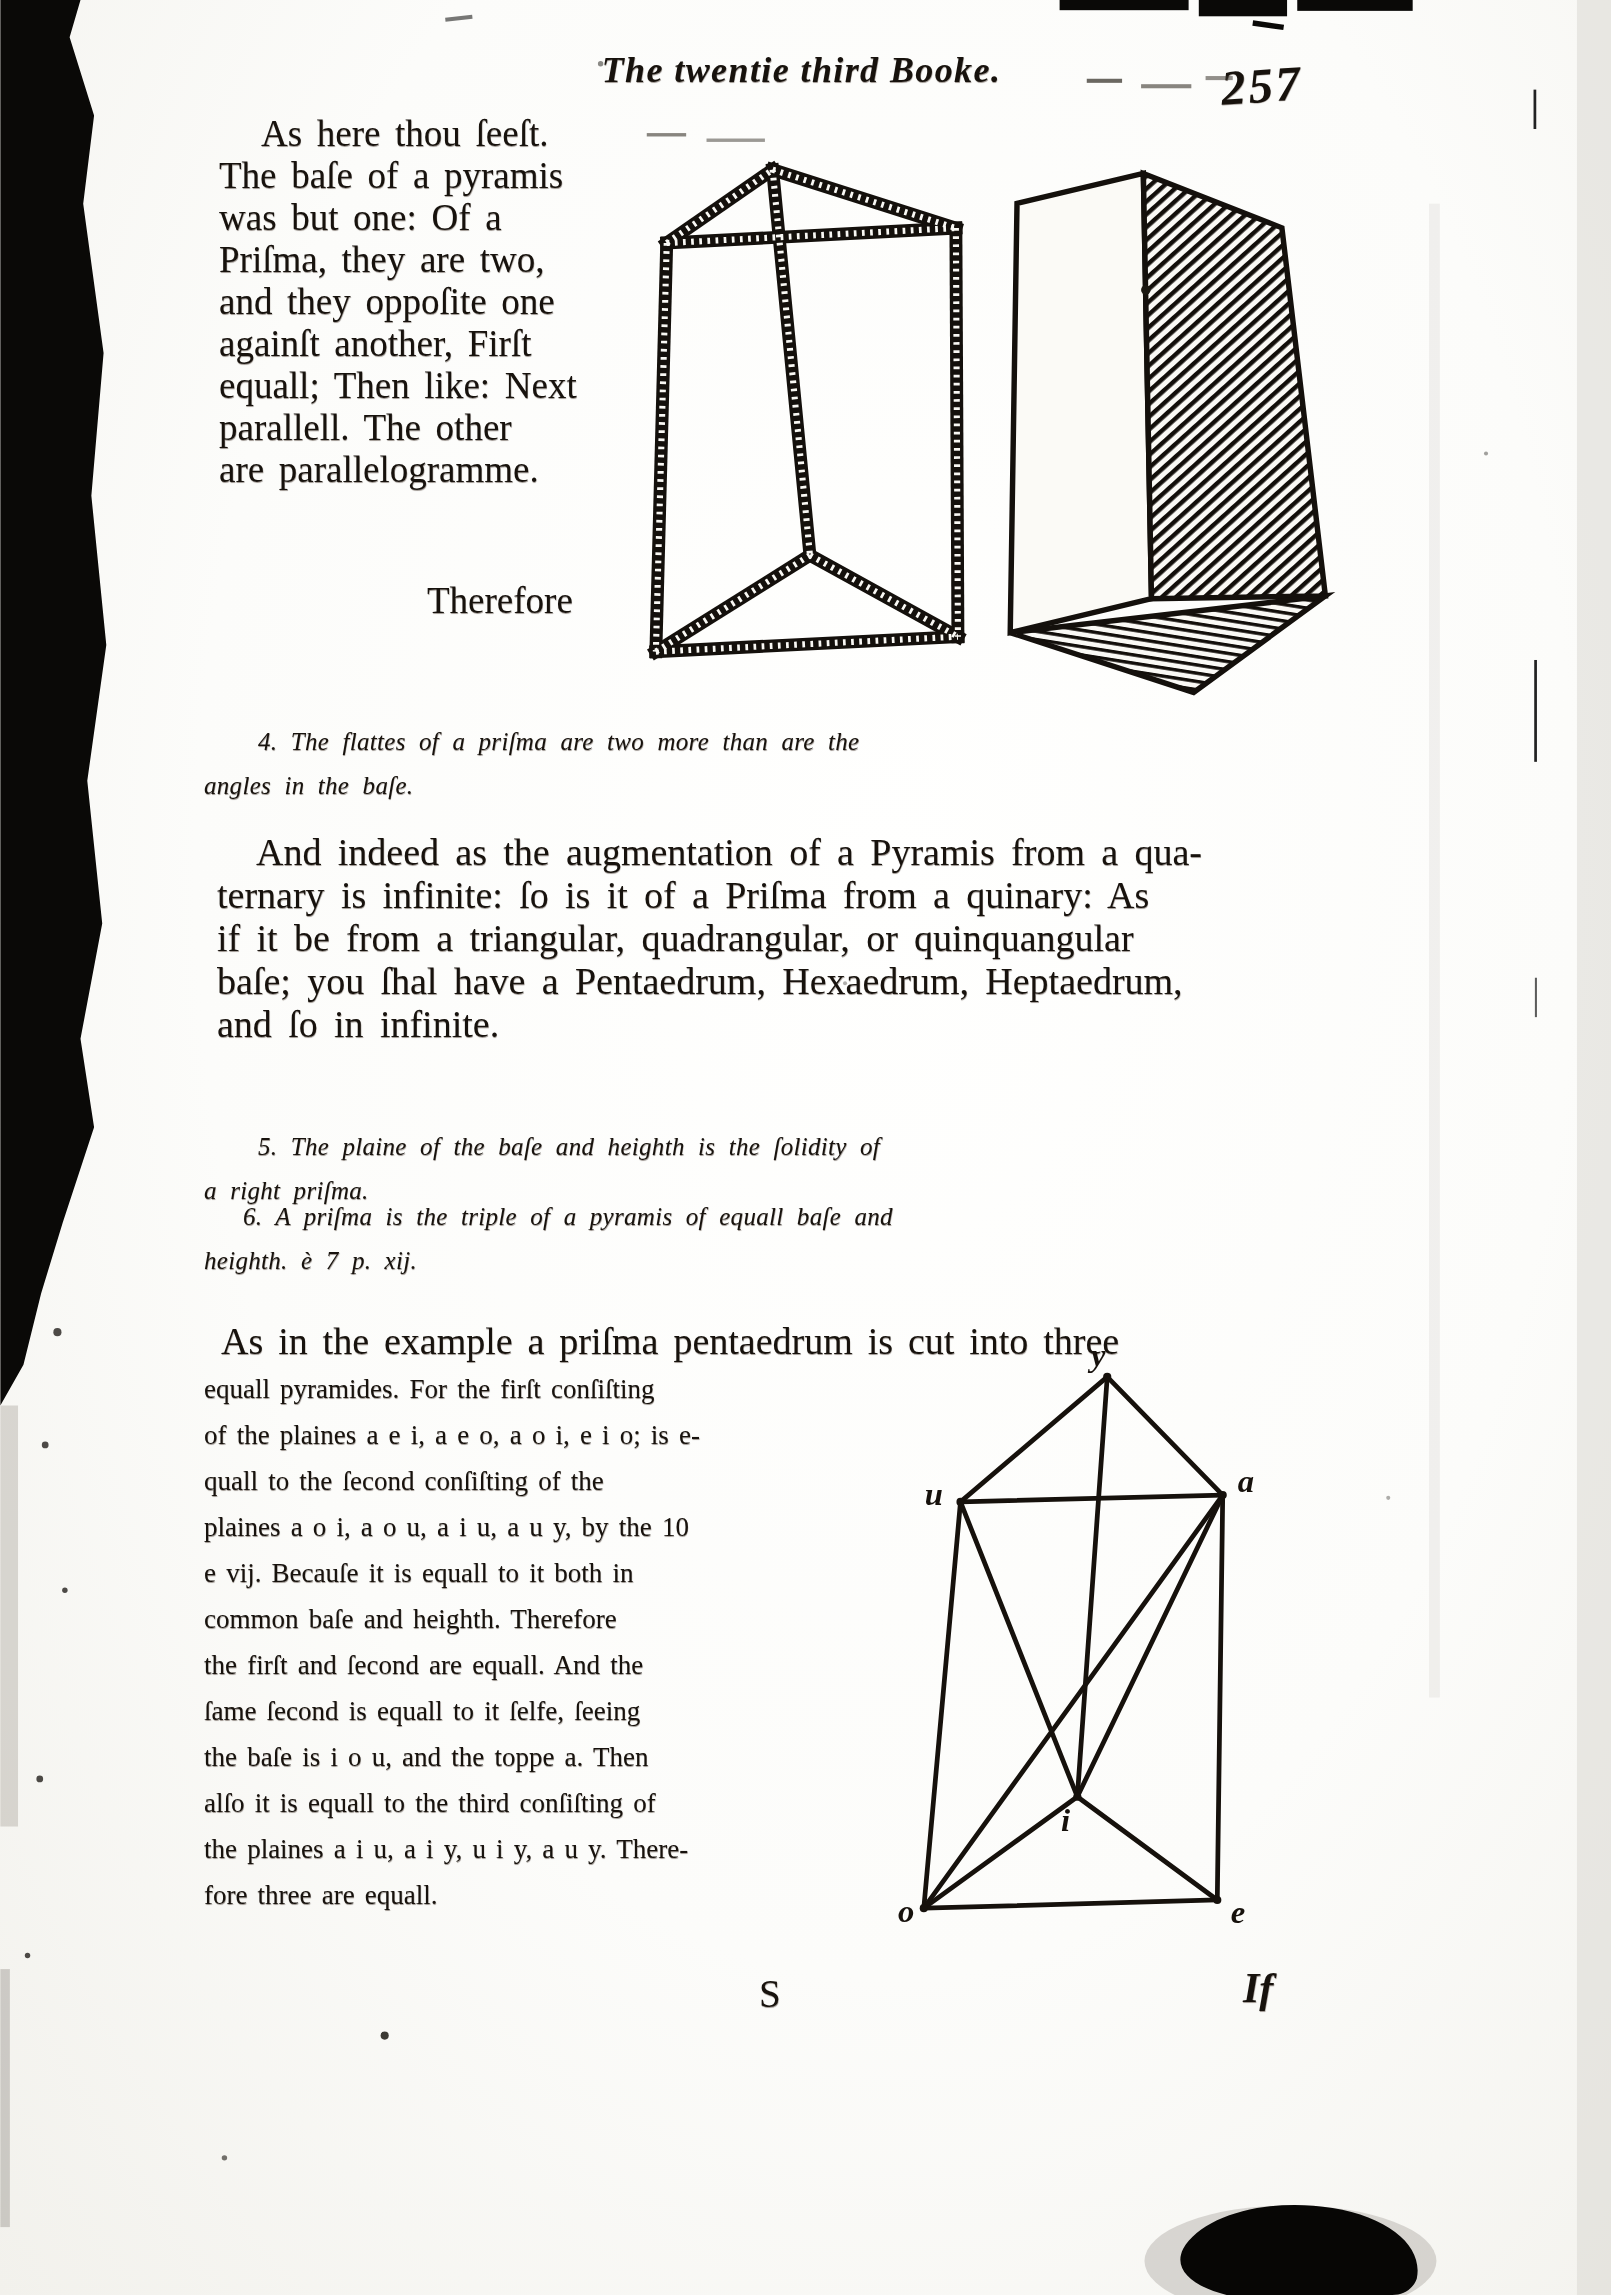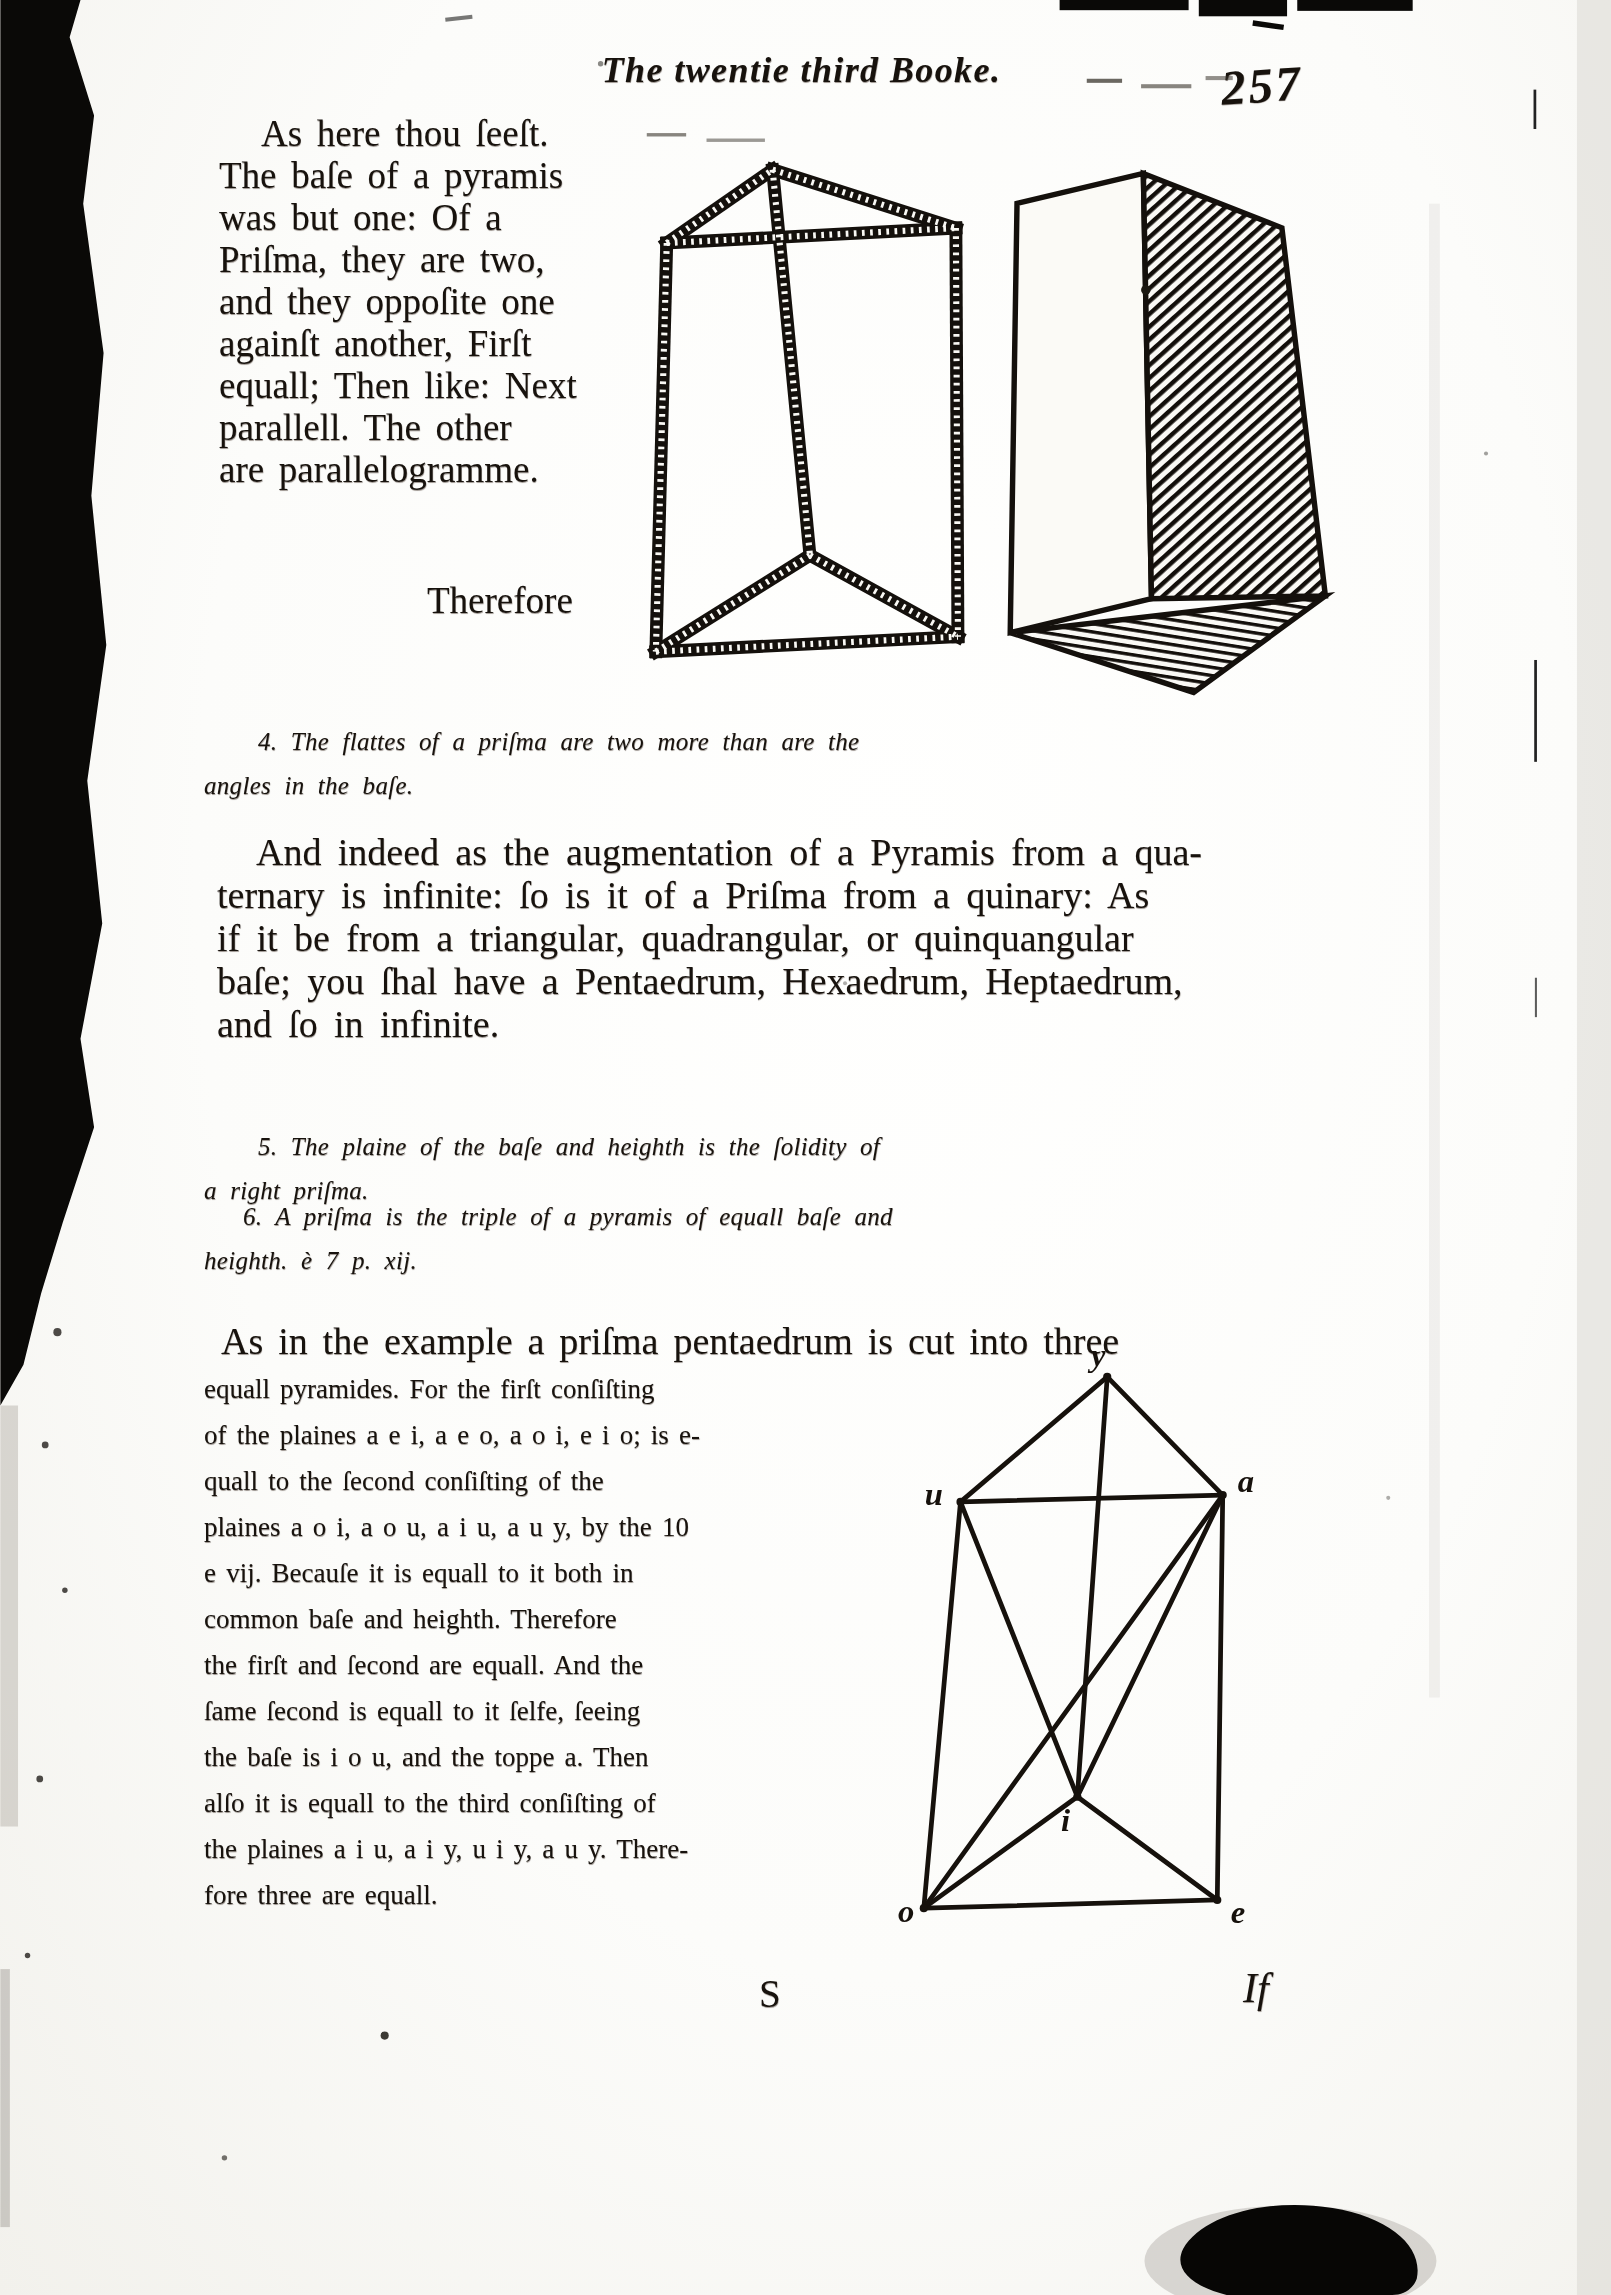--- a/index.html
+++ b/index.html
@@ -32,21 +32,21 @@
   #proposition-6{ top:1195px; text-indent:39px; }
 
   .bodypara{ left:217px; width:1148px; font-size:38px; line-height:43px;
     word-spacing:6.8px; z-index:2;}
   #paragraph-4{ top:831px; text-indent:39px; }
   #example-intro{ left:221px; top:1320px; width:1155px; word-spacing:5.4px; }
   #example-body{ left:204px; top:1366px; width:774px; font-size:27px; line-height:46px;
     word-spacing:3.4px; }
 
   #signature-mark{ left:759px; top:1971px; font-size:39px; z-index:2;}
-  #catchword{ left:1243px; top:1964px; font-size:42px; font-weight:normal; font-style:italic; z-index:2;}
+  #catchword{ left:1243px; top:1964px; font-size:42px; font-weight:bold; font-style:italic; z-index:2;}
 
   .figure{ z-index:1; }
   #scan-artifacts{ left:0; top:0; z-index:9; pointer-events:none; }
 
   .diagram-label{ font-family:"Liberation Serif","DejaVu Serif",serif;
     font-style:italic; font-weight:bold; font-size:48px; fill:#16110c; }
 </style>
 </head>
 <body>
 

